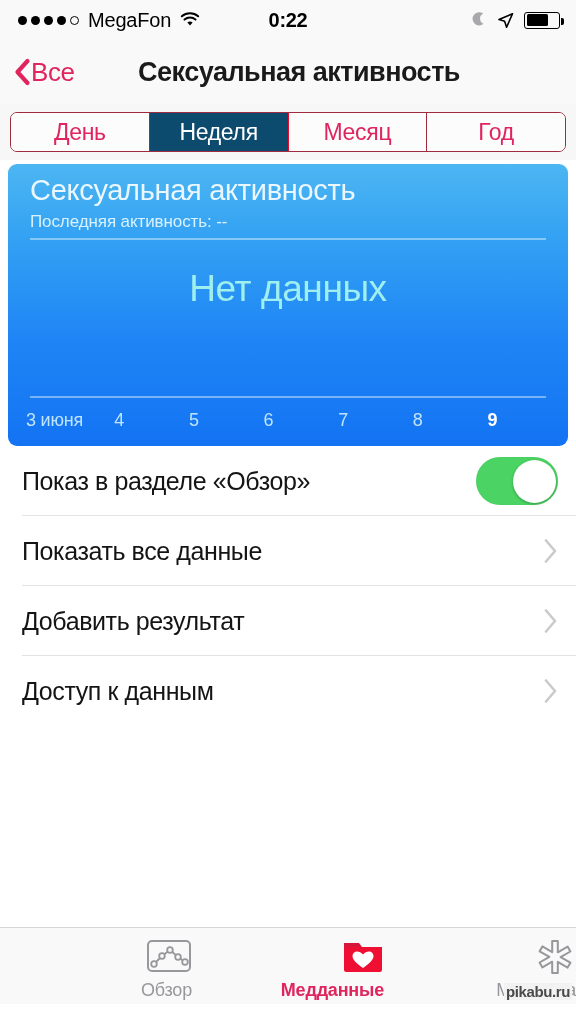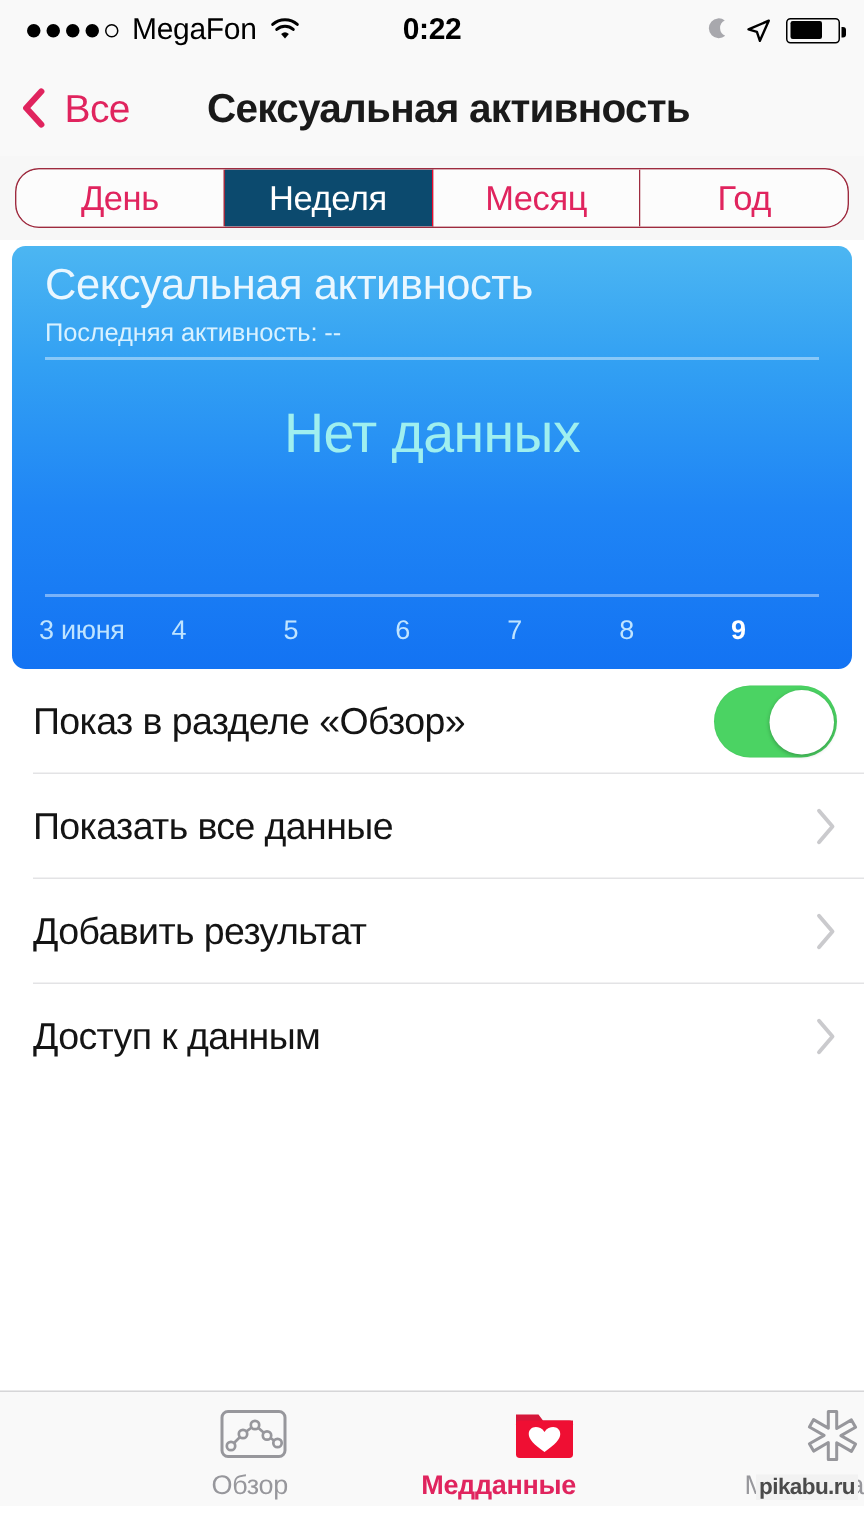--- a/index.html
+++ b/index.html
@@ -39,39 +39,39 @@
   }
   .batt-fill{ position:absolute; left:1.5px; top:1.5px; bottom:1.5px; width:62%; background:#000; border-radius:1.5px; }
 
   
   .navbar{
     position:absolute; left:0; top:40px; width:576px; height:64px;
     background:#f9f9f9;
     display:flex; align-items:center;
   }
   .back{
-    position:absolute; left:14px; display:flex; align-items:center; gap:12px;
+    position:absolute; left:14px; display:flex; align-items:center; gap:0;
     cursor:pointer;
   }
   .back-chev{ width:17px; height:28px; }
   .back-label{ font-size:26px; color:#e0245e; letter-spacing:-.4px; }
   .nav-title{
     position:absolute; left:0; width:576px; text-align:center;
     font-size:27px; font-weight:700; color:#1a1a1a; letter-spacing:-.5px;
     padding-left:22px;
   }
 
   
   .seg-wrap{
     position:absolute; left:0; top:104px; width:576px; height:56px;
     background:#f7f7f7; display:flex; align-items:center; padding:0 10px;
   }
   .seg{
     width:556px; height:40px; display:flex;
-    border:1.6px solid #9e2b3f; border-radius:16px; overflow:hidden; background:#fcfcfc;
+    border:1.6px solid #9e2b3f; border-radius:7px; overflow:hidden; background:#fcfcfc;
   }
   .seg-item{
     flex:1; display:flex; align-items:center; justify-content:center;
     font-size:23px; color:#e0245e; letter-spacing:-.3px; cursor:pointer;
     border-right:1.6px solid #9e2b3f; background:#fcfcfc;
   }
   .seg-item:last-child{ border-right:none; }
   .seg-item.active{ background:#0c4a6e; color:#fff; border-right-color:#ee0a2b; }
 
   

